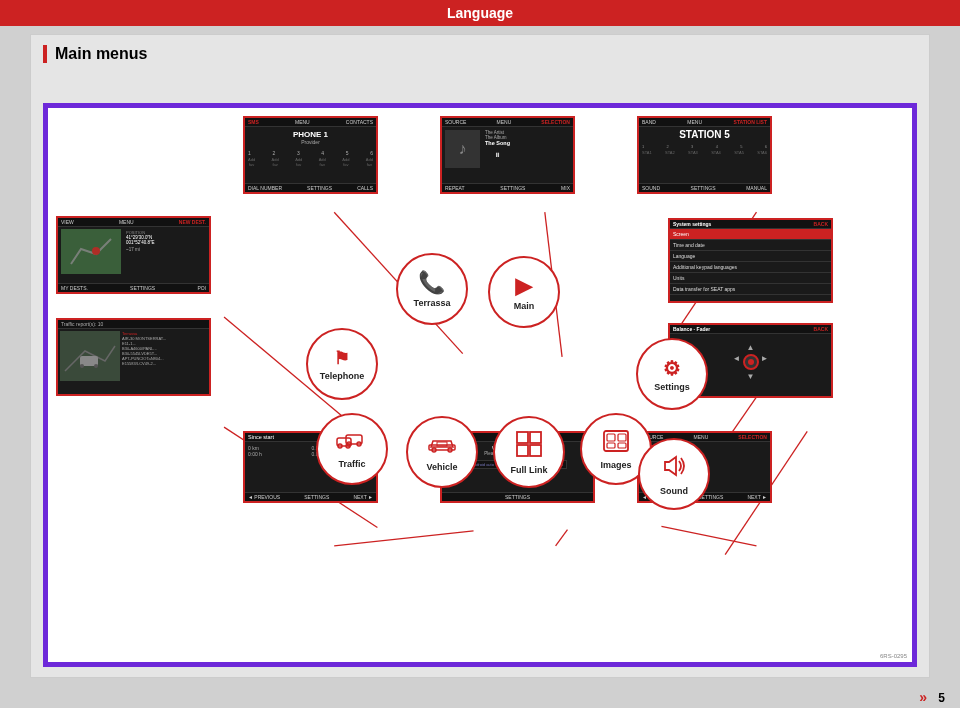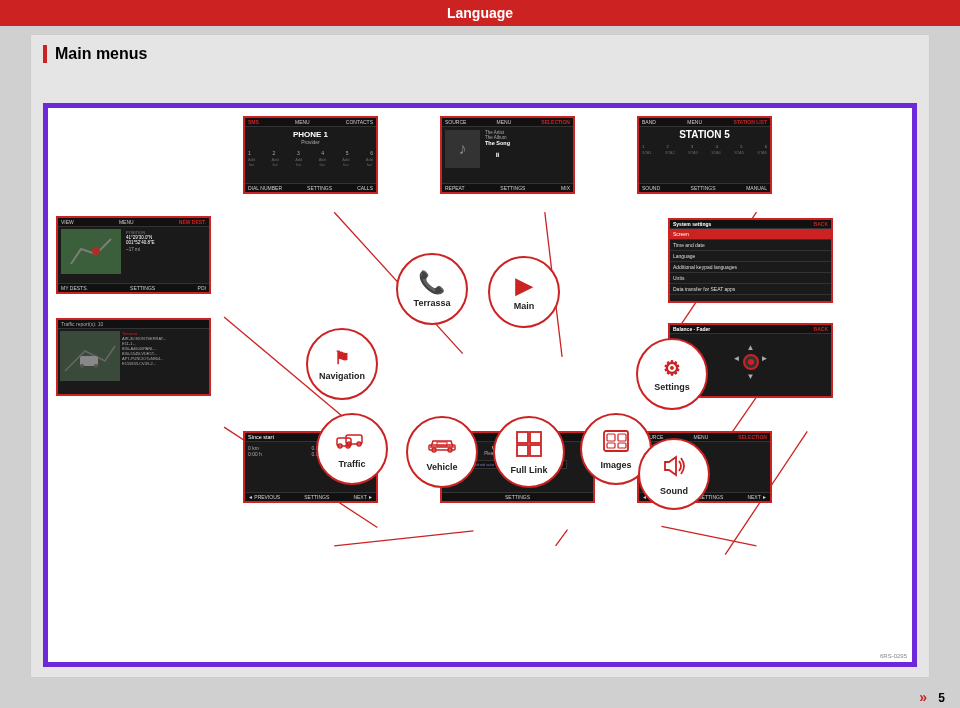--- a/index.html
+++ b/index.html
@@ -515,21 +515,21 @@
       </div>
       <div class="thumb-footer">
         <span>◄ <span>PREVIOUS</span></span>
         <span>SETTINGS</span>
         <span><span>NEXT</span> ►</span>
       </div>
     </div>
 
     <div class="circle-item circle-navigation">
       <span class="icon">⚑</span>
-      <span>Navigation</span>
+      <span>Telephone</span>
     </div>
 
     <div class="circle-item circle-telephone">
       <span class="icon" style="font-size:22px;">📞</span>
       <span>Terrassa</span>
     </div>
 
     <div class="circle-item circle-media">
       <span class="icon" style="font-size:22px; color:#cc2222;">▶</span>
       <span>Main</span>

